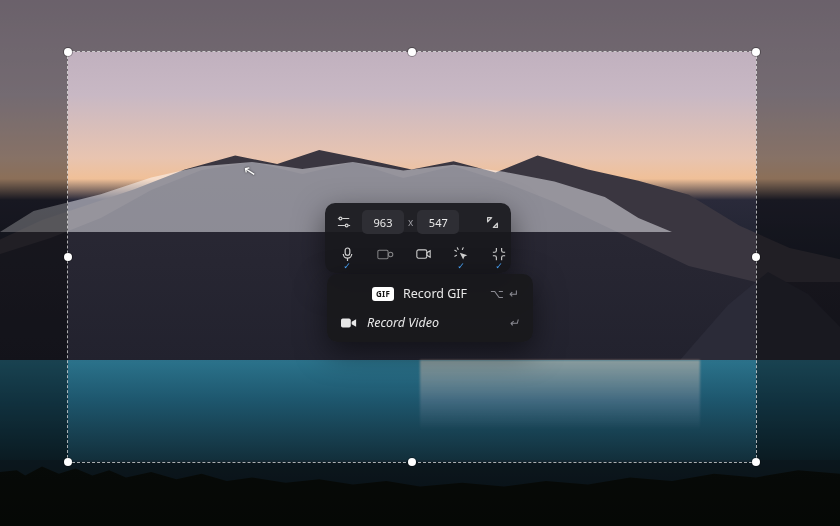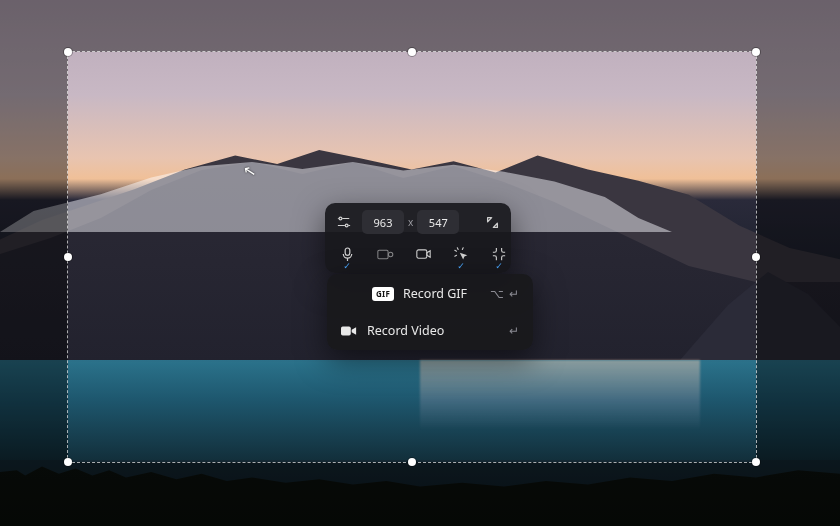--- a/index.html
+++ b/index.html
@@ -93,21 +93,21 @@
   
   .actions {
     position:absolute; left:327px; top:274px; width:206px;
     background: rgba(24,24,28,.94); border-radius:10px; padding:5px;
     box-shadow: 0 10px 30px rgba(0,0,0,.5);
     color:#e8e8e8; font-size:12.5px;
   }
   .action {
     display:flex; align-items:center; gap:9px; padding:6px 8px; border-radius:6px;
   }
-  .action + .action { margin-top:8px; }
+  .action + .action { margin-top:0;font-style:italic; }
   .badge-gif {
     display:inline-flex; align-items:center; justify-content:center;
     background:#fff; color:#111; font-weight:700; font-size:8px;
     border-radius:3px; width:22px; height:14px; letter-spacing:.3px;margin-left:32px;
   }
   .cam-icon { width:18px; display:flex; justify-content:center; }
   .shortcut { margin-left:auto; color:#8a8a92; font-size:12px; letter-spacing:1px; }
 
   .cursor {
     position:absolute; left:243px; top:160px; color:#fff;

